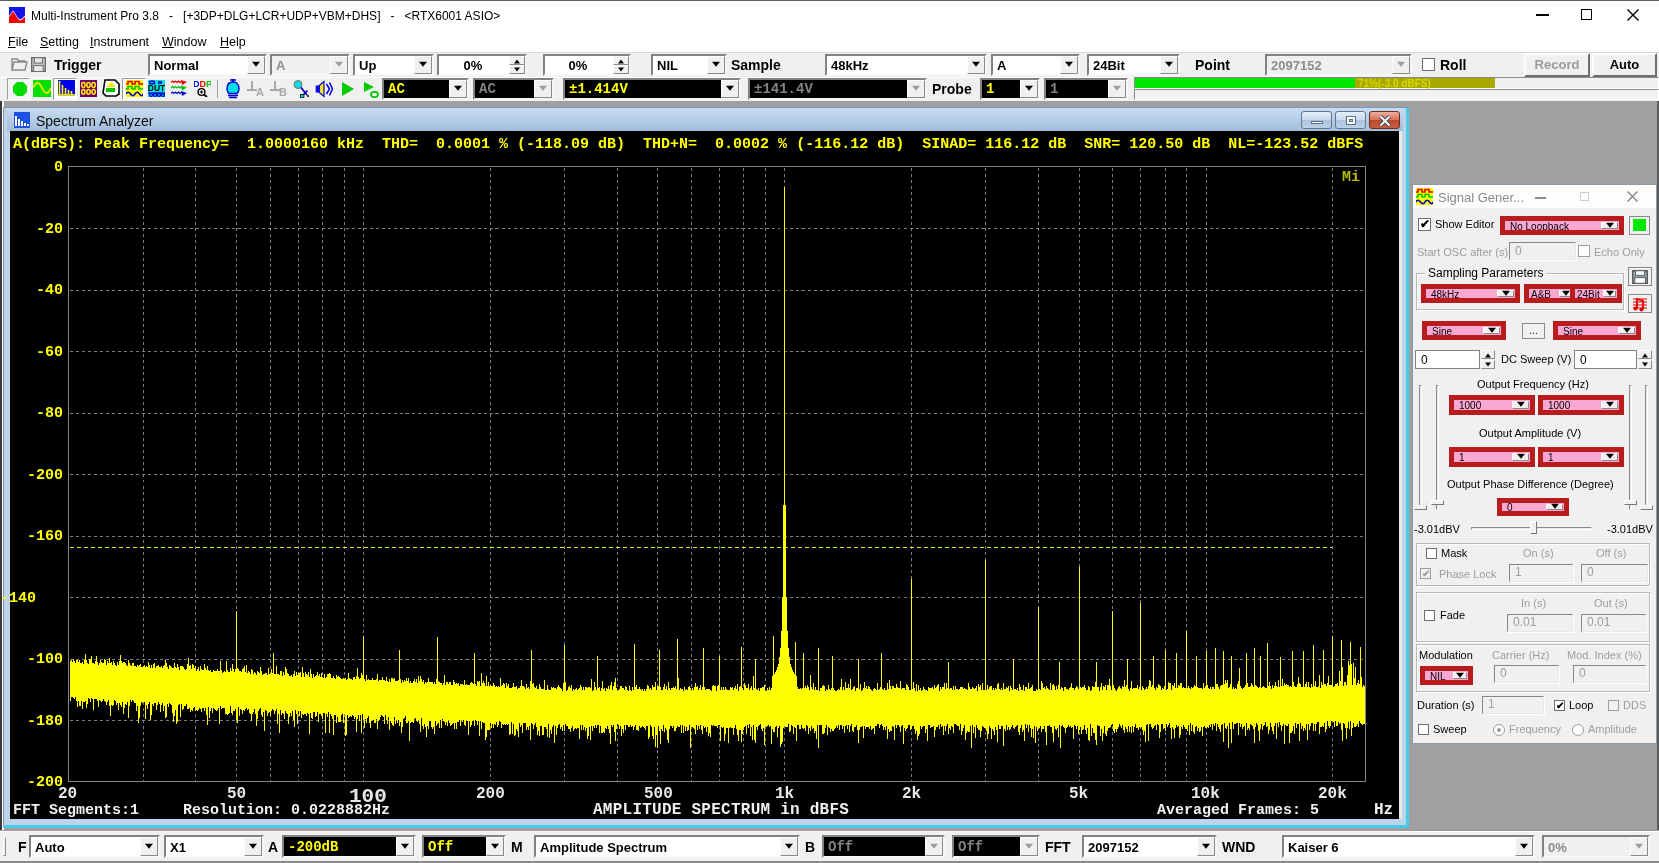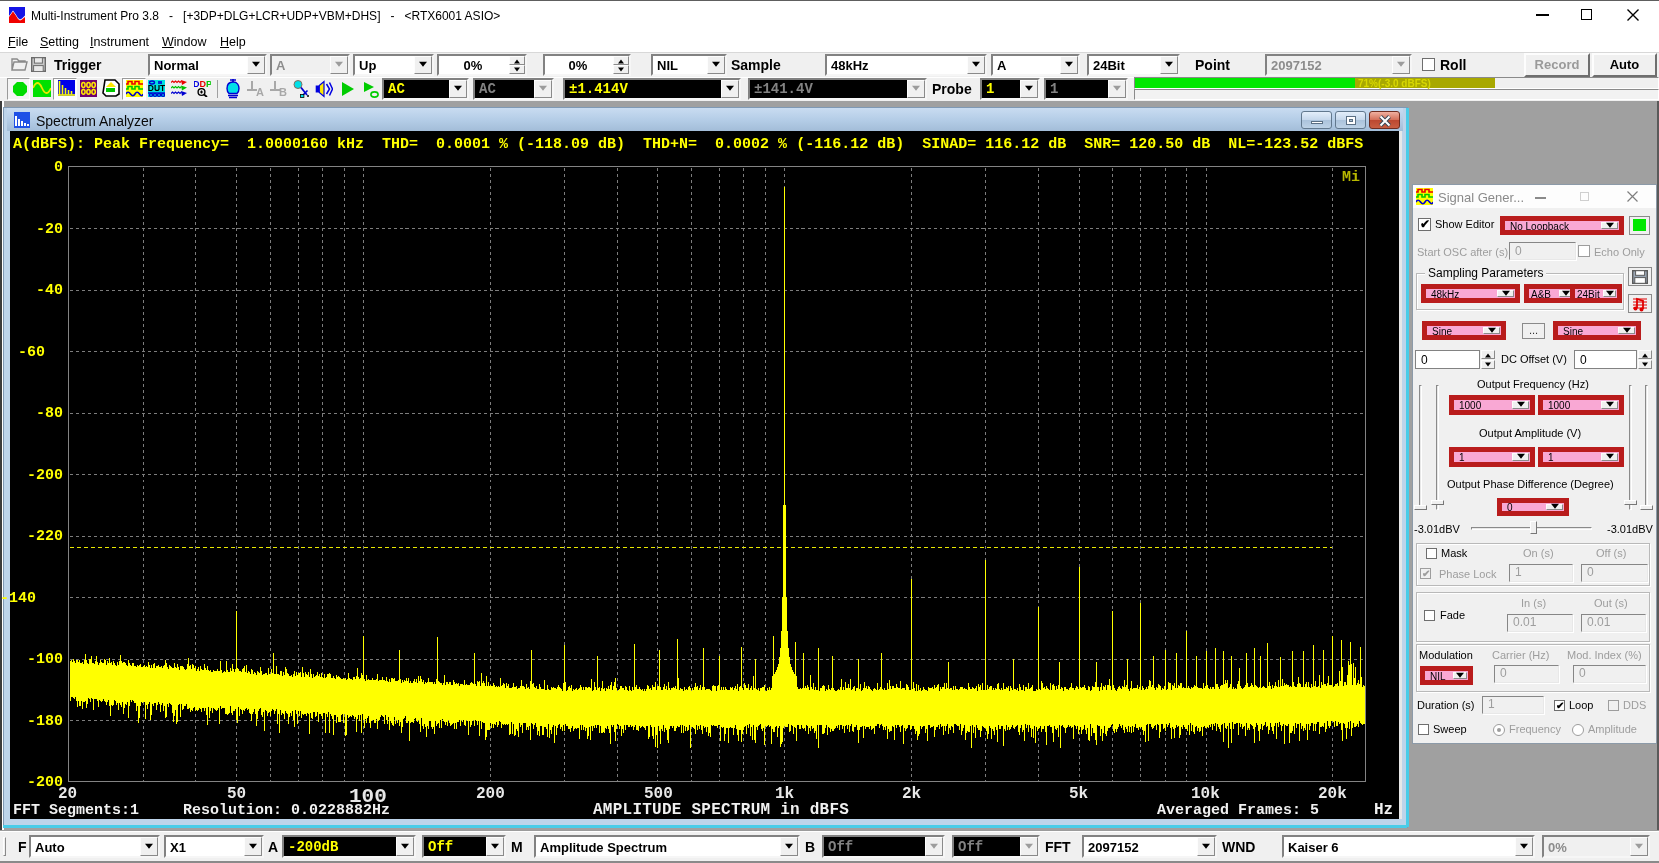--- a/index.html
+++ b/index.html
@@ -298,24 +298,24 @@
 </div>
 
 <div class="abs" style="left:10px;top:131px;width:1391px;height:688px;background:#000"></div>
 <div class="abs" style="left:1399px;top:131px;width:3px;height:688px;background:#e8e8e8"></div>
 
 <div class="abs mono" style="left:13px;top:136px;font-size:15px;color:#ffff00;white-space:pre">A(dBFS): Peak Frequency=  1.0000160 kHz  THD=  0.0001 % (-118.09 dB)  THD+N=  0.0002 % (-116.12 dB)  SINAD= 116.12 dB  SNR= 120.50 dB  NL=-123.52 dBFS</div>
 
 <div class="abs mono" style="left:0px;top:159px;width:63px;font-size:15px;color:#ffff00;text-align:right">0</div>
 <div class="abs mono" style="left:0px;top:221px;width:63px;font-size:15px;color:#ffff00;text-align:right">-20</div>
 <div class="abs mono" style="left:0px;top:282px;width:63px;font-size:15px;color:#ffff00;text-align:right">-40</div>
-<div class="abs mono" style="left:0px;top:344px;width:63px;font-size:15px;color:#ffff00;text-align:center">-60</div>
+<div class="abs mono" style="left:0px;top:344px;width:63px;font-size:15px;color:#ffff00;text-align:right">-60</div>
 <div class="abs mono" style="left:0px;top:405px;width:63px;font-size:15px;color:#ffff00;text-align:right">-80</div>
 <div class="abs mono" style="left:0px;top:467px;width:63px;font-size:15px;color:#ffff00;text-align:right">-200</div>
-<div class="abs mono" style="left:0px;top:528px;width:63px;font-size:15px;color:#ffff00;text-align:right">-220</div>
+<div class="abs mono" style="left:0px;top:528px;width:63px;font-size:15px;color:#ffff00;text-align:right">-160</div>
 <div class="abs mono" style="left:0px;top:590px;width:63px;font-size:15px;color:#ffff00;text-align:left">-140</div>
 <div class="abs mono" style="left:0px;top:651px;width:63px;font-size:15px;color:#ffff00;text-align:right">-100</div>
 <div class="abs mono" style="left:0px;top:713px;width:63px;font-size:15px;color:#ffff00;text-align:right">-180</div>
 <div class="abs mono" style="left:0px;top:774px;width:63px;font-size:15px;color:#ffff00;text-align:right">-200</div>
 
 <div class="abs mono" style="left:1342px;top:169px;font-size:15px;color:#b8b800">Mi</div>
 
 <div class="abs mono" style="left:58px;top:785px;font-size:16px;color:#e8e8e8">20</div>
 <div class="abs mono" style="left:227px;top:785px;font-size:16px;color:#e8e8e8">50</div>
 <div class="abs mono" style="left:349px;top:785px;font-size:21px;color:#e8e8e8">100</div>
@@ -410,21 +410,21 @@
 <div class="scb" style="left:1553px;top:321px;width:88px;height:19px">
     <span class="t">Sine</span>
     <span class="sarw"></span>
   </div>
 
 <div class="abs" style="left:1415px;top:350px;width:65px;height:19px;background:#fff;border:1px solid #828282;font-size:12px;padding:2px 0 0 5px">0</div>
 <div class="abs" style="left:1481px;top:350px;width:14px;height:19px">
  <div class="sb u" style="width:14px;height:9px"></div>
     <div class="sb d" style="width:14px;height:9px"></div>
 </div>
-<div class="sg" style="left:1501px;top:353px">DC Offset (V)</div>
+<div class="sg" style="left:1501px;top:353px">DC Sweep (V)</div>
 <div class="abs" style="left:1574px;top:350px;width:63px;height:19px;background:#fff;border:1px solid #828282;font-size:12px;padding:2px 0 0 5px">0</div>
 <div class="abs" style="left:1638px;top:350px;width:14px;height:19px">
  <div class="sb u" style="width:14px;height:9px"></div>
     <div class="sb d" style="width:14px;height:9px"></div>
 </div>
 
 <div class="vsl" style="left:1419px;top:385px;height:125px"></div>
 <div class="vsl" style="left:1436px;top:385px;height:125px"></div>
 <div class="vsl" style="left:1629px;top:385px;height:125px"></div>
 <div class="vsl" style="left:1645px;top:385px;height:125px"></div>

